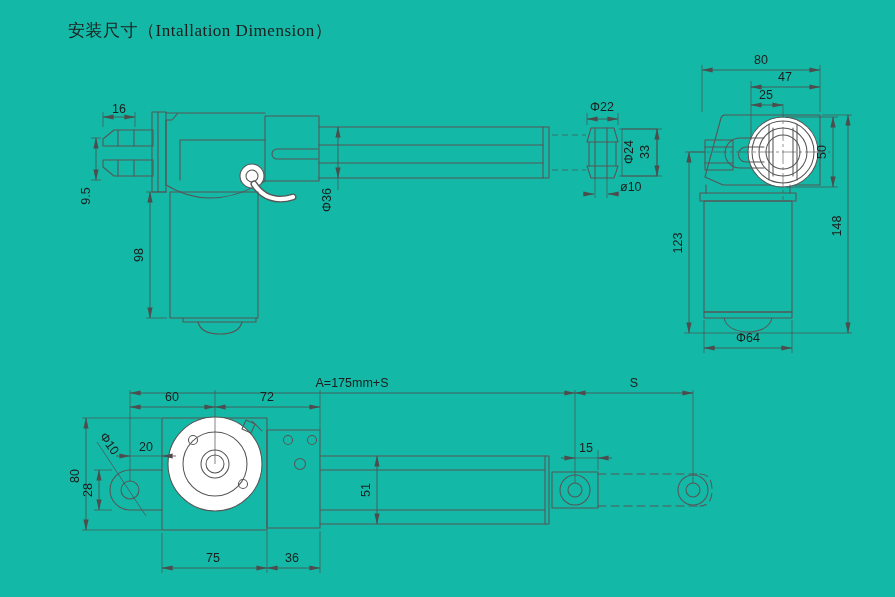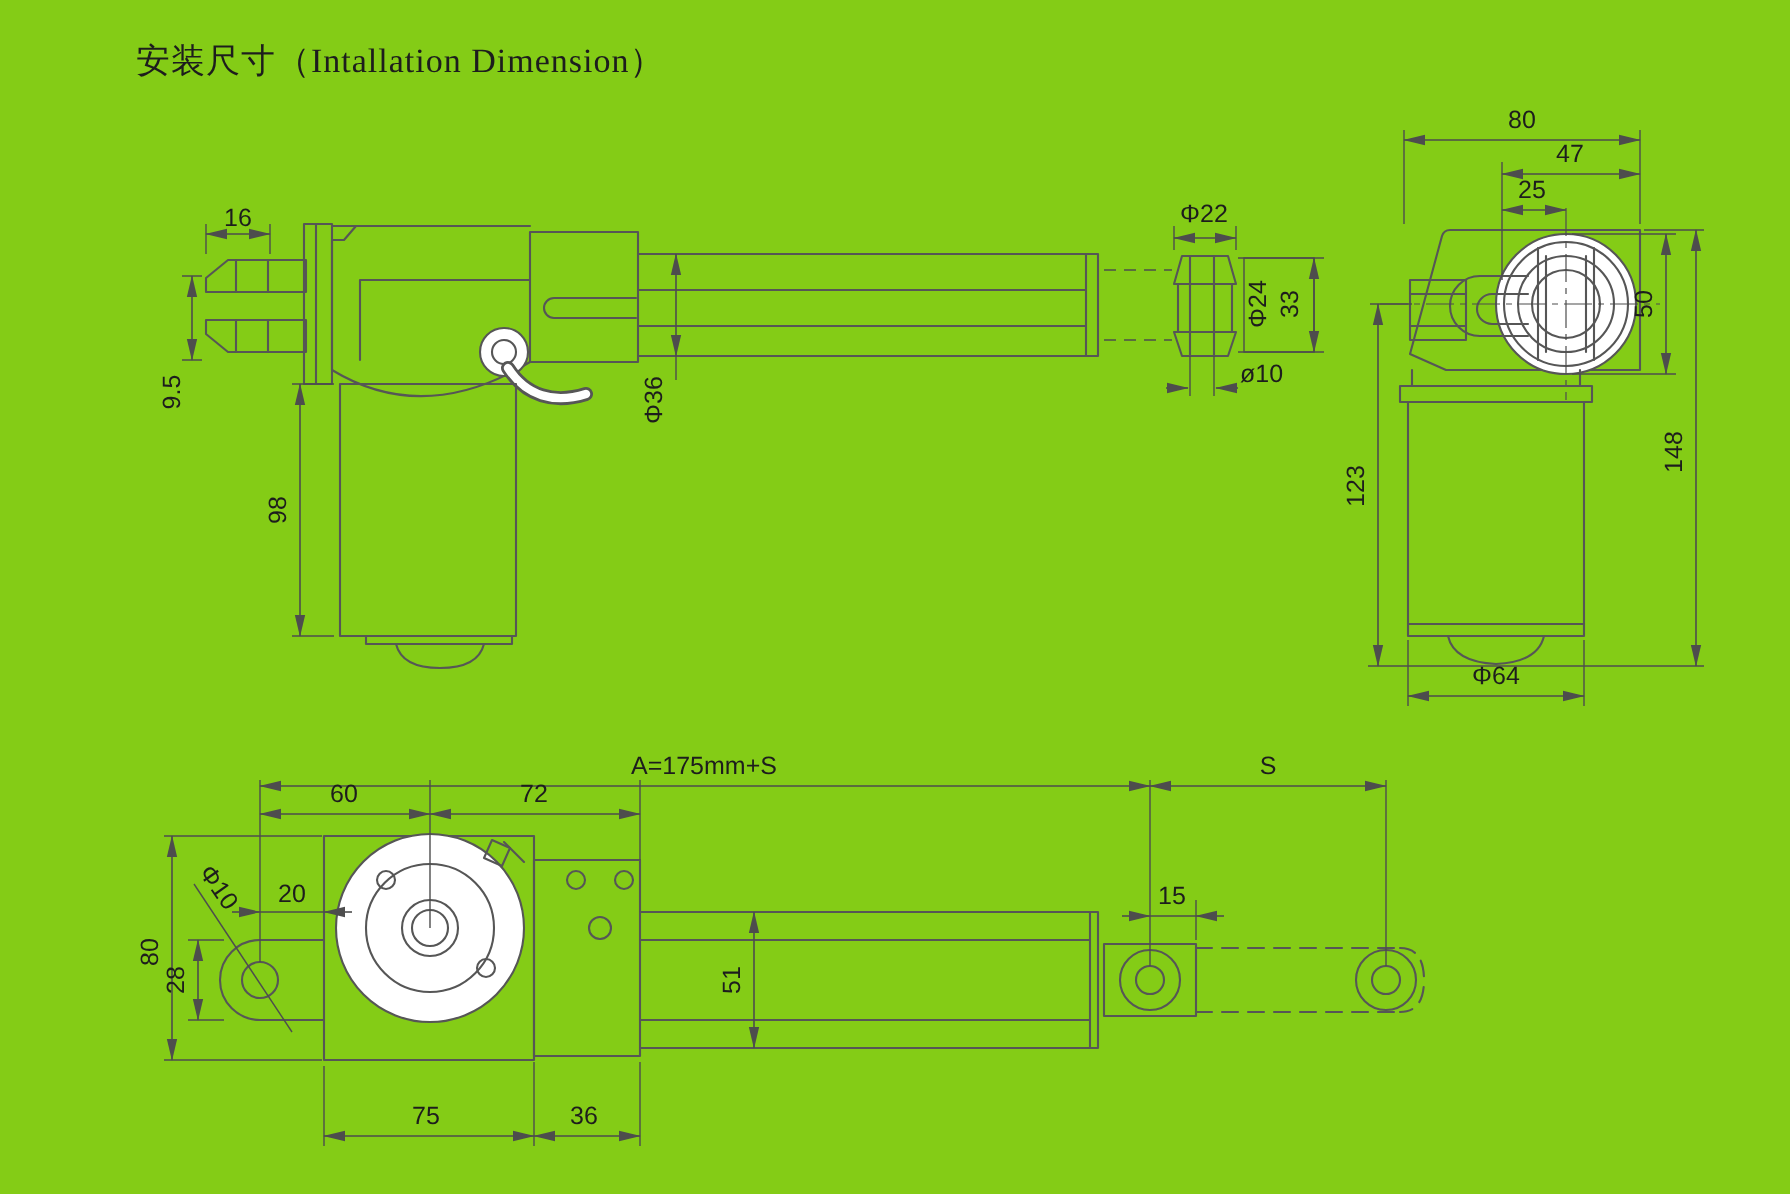--- a/index.html
+++ b/index.html
@@ -1,16 +1,16 @@
 <!DOCTYPE html>
 <html><head>
 <meta charset="utf-8">
 <style>
   html,body{margin:0;padding:0;background:#ffffff;}
-  #page{position:relative;width:895px;height:597px;background:#84cc16;overflow:hidden;}
+  #page{position:relative;width:895px;height:597px;background:#14b8a6;overflow:hidden;}
   svg{position:absolute;top:0;left:0;}
   .g  {stroke:#565656;stroke-width:1.05;fill:none;stroke-linejoin:round;stroke-linecap:round;}
   .gf {stroke:#565656;stroke-width:1.05;fill:#ffffff;stroke-linejoin:round;}
   .ext{stroke:#4d4d4d;stroke-width:.7;fill:none;}
   .dim{stroke:#4d4d4d;stroke-width:.8;fill:none;}
   .dsh{stroke-dasharray:8 5;}
   .dsh2{stroke-dasharray:6 4;}
   .cl {stroke:#4d4d4d;stroke-width:.6;stroke-dasharray:14 3 3 3;fill:none;}
   .cableOut{stroke:#565656;stroke-width:7;fill:none;stroke-linecap:round;}
   .cableIn{stroke:#ffffff;stroke-width:4.2;fill:none;stroke-linecap:round;}

